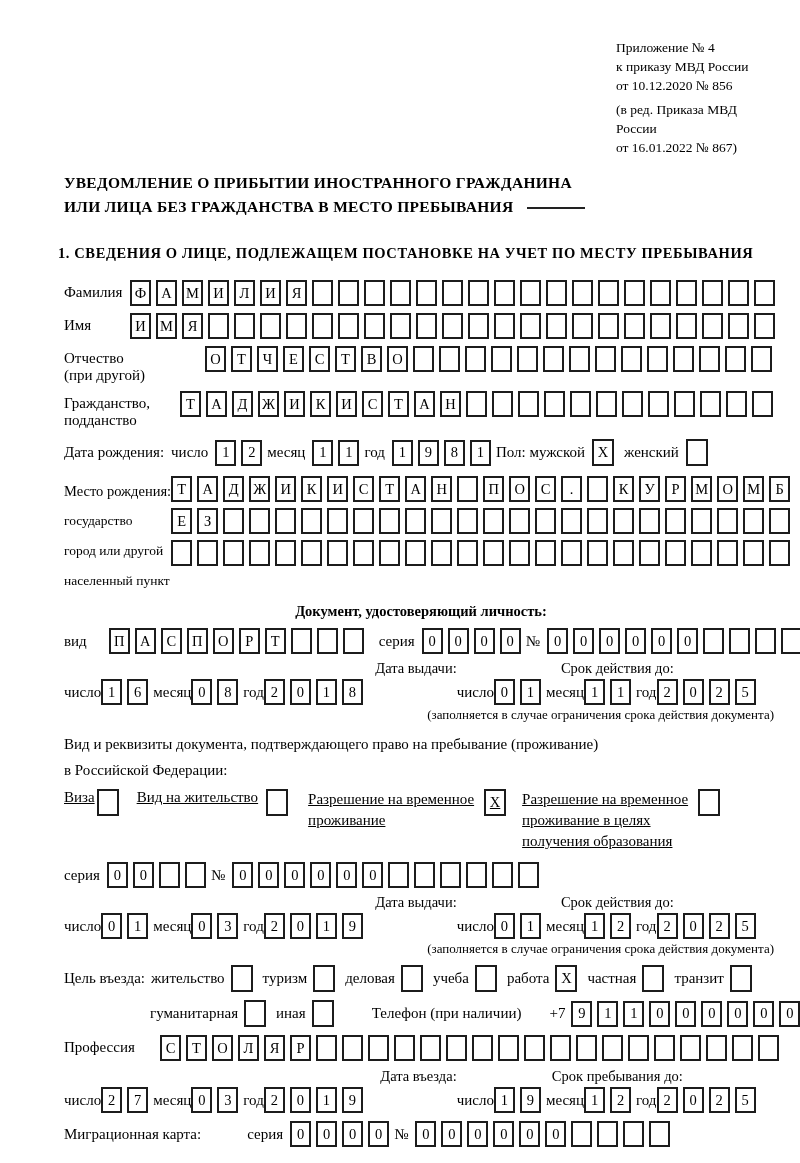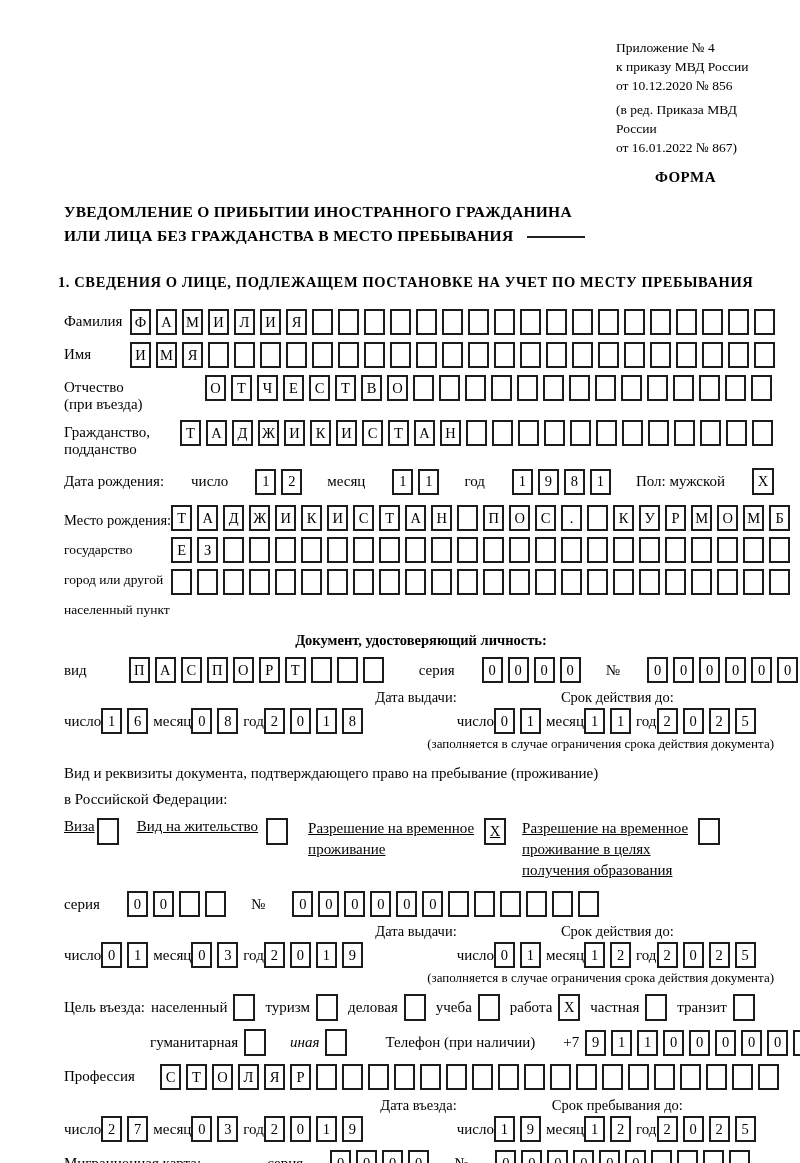--- a/index.html
+++ b/index.html
@@ -25,21 +25,21 @@
 
   .frow{display:flex;align-items:flex-start;margin-bottom:7px;}
   .lblcol{flex:0 0 66px;padding-top:4px;white-space:nowrap;}
   .lblcol.w140{flex-basis:141px;}
   .lblcol.w115{flex-basis:116px;}
   .lblcol.w90{flex-basis:90px;font-size:13.5px;line-height:26px;}
   .lblcol.w95{flex-basis:96px;}
   .sub{line-height:30px;}
   .stack .boxrow{margin-bottom:6px;}
 
-  .inline{display:flex;align-items:center;flex-wrap:nowrap;gap:20px;}
+  .inline{display:flex;align-items:center;flex-wrap:nowrap;}
   .inline .t{margin-right:7px;white-space:nowrap;}
   .inline .t.ml{margin-left:10px;}
 
   .center-b{text-align:center;font-weight:bold;font-size:14.5px;margin:10px 0 8px 0;}
 
   .dhead{display:flex;font-size:14.5px;margin:6px 0 2px 0;}
   .dhead .lft{flex:0 0 55%;text-align:right;}
   .dhead .rgt{flex:0 0 45%;text-align:center;}
   .drow{display:flex;align-items:center;margin-bottom:2px;}
   .drow .grp{display:flex;align-items:center;}
@@ -63,21 +63,20 @@
 
   <div class="appendix">
     <div>Приложение № 4</div>
     <div>к приказу МВД России</div>
     <div>от 10.12.2020 № 856</div>
     <div class="gap"></div>
     <div>(в ред. Приказа МВД России</div>
     <div>от 16.01.2022 № 867)</div>
   </div>
 
-  <div class="forma">ФОРМА</div>
 
   <div class="title">
     <div>УВЕДОМЛЕНИЕ О ПРИБЫТИИ ИНОСТРАННОГО ГРАЖДАНИНА</div>
     <div><span>ИЛИ ЛИЦА БЕЗ ГРАЖДАНСТВА В МЕСТО ПРЕБЫВАНИЯ</span><span class="blankline"></span></div>
   </div>
 
   <div class="section-h">1. СВЕДЕНИЯ О ЛИЦЕ, ПОДЛЕЖАЩЕМ ПОСТАНОВКЕ НА УЧЕТ ПО МЕСТУ ПРЕБЫВАНИЯ</div>
 
   <div class="frow">
     <div class="lblcol">Фамилия</div>
@@ -137,21 +136,21 @@
         <span class="cell"></span>
         <span class="cell"></span>
         <span class="cell"></span>
         <span class="cell"></span>
       </div>
   </div>
 
   <div class="frow">
     <div class="lblcol w140">
       <div>Отчество</div>
-      <div>(при въезда)</div>
+      <div>(при другой)</div>
     </div>
     <div class="boxrow">
         <span class="cell">О</span>
         <span class="cell">Т</span>
         <span class="cell">Ч</span>
         <span class="cell">Е</span>
         <span class="cell">С</span>
         <span class="cell">Т</span>
         <span class="cell">В</span>
         <span class="cell">О</span>
@@ -499,40 +498,40 @@
           <span class="cell">0</span>
           <span class="cell">2</span>
           <span class="cell">5</span>
         </span>
     </div>
   </div>
   <div class="note">(заполняется в случае ограничения срока действия документа)</div>
 
   <div class="purpose-row">
     <span class="t">Цель въезда:</span>
-    <span class="t">населенный</span>
+    <span class="t">жительство</span>
     <span class="cbox"></span>
     <span class="t">туризм</span>
     <span class="cbox"></span>
     <span class="t">деловая</span>
     <span class="cbox"></span>
     <span class="t">учеба</span>
     <span class="cbox"></span>
     <span class="t">работа</span>
     <span class="cbox">X</span>
     <span class="t">частная</span>
     <span class="cbox"></span>
     <span class="t">транзит</span>
     <span class="cbox"></span>
   </div>
 
   <div class="purpose-row indent">
     <span class="t">гуманитарная</span>
     <span class="cbox"></span>
-    <span class="t" style="margin-left:14px;font-style:italic;">иная</span>
+    <span class="t" style="margin-left:0;">иная</span>
     <span class="cbox"></span>
     <span class="t" style="margin-left:28px;">Телефон (при наличии)</span>
     <span class="t" style="margin-left:22px;">+7</span>
     <span class="boxrow">
         <span class="cell">9</span>
         <span class="cell">1</span>
         <span class="cell">1</span>
         <span class="cell">0</span>
         <span class="cell">0</span>
         <span class="cell">0</span>

